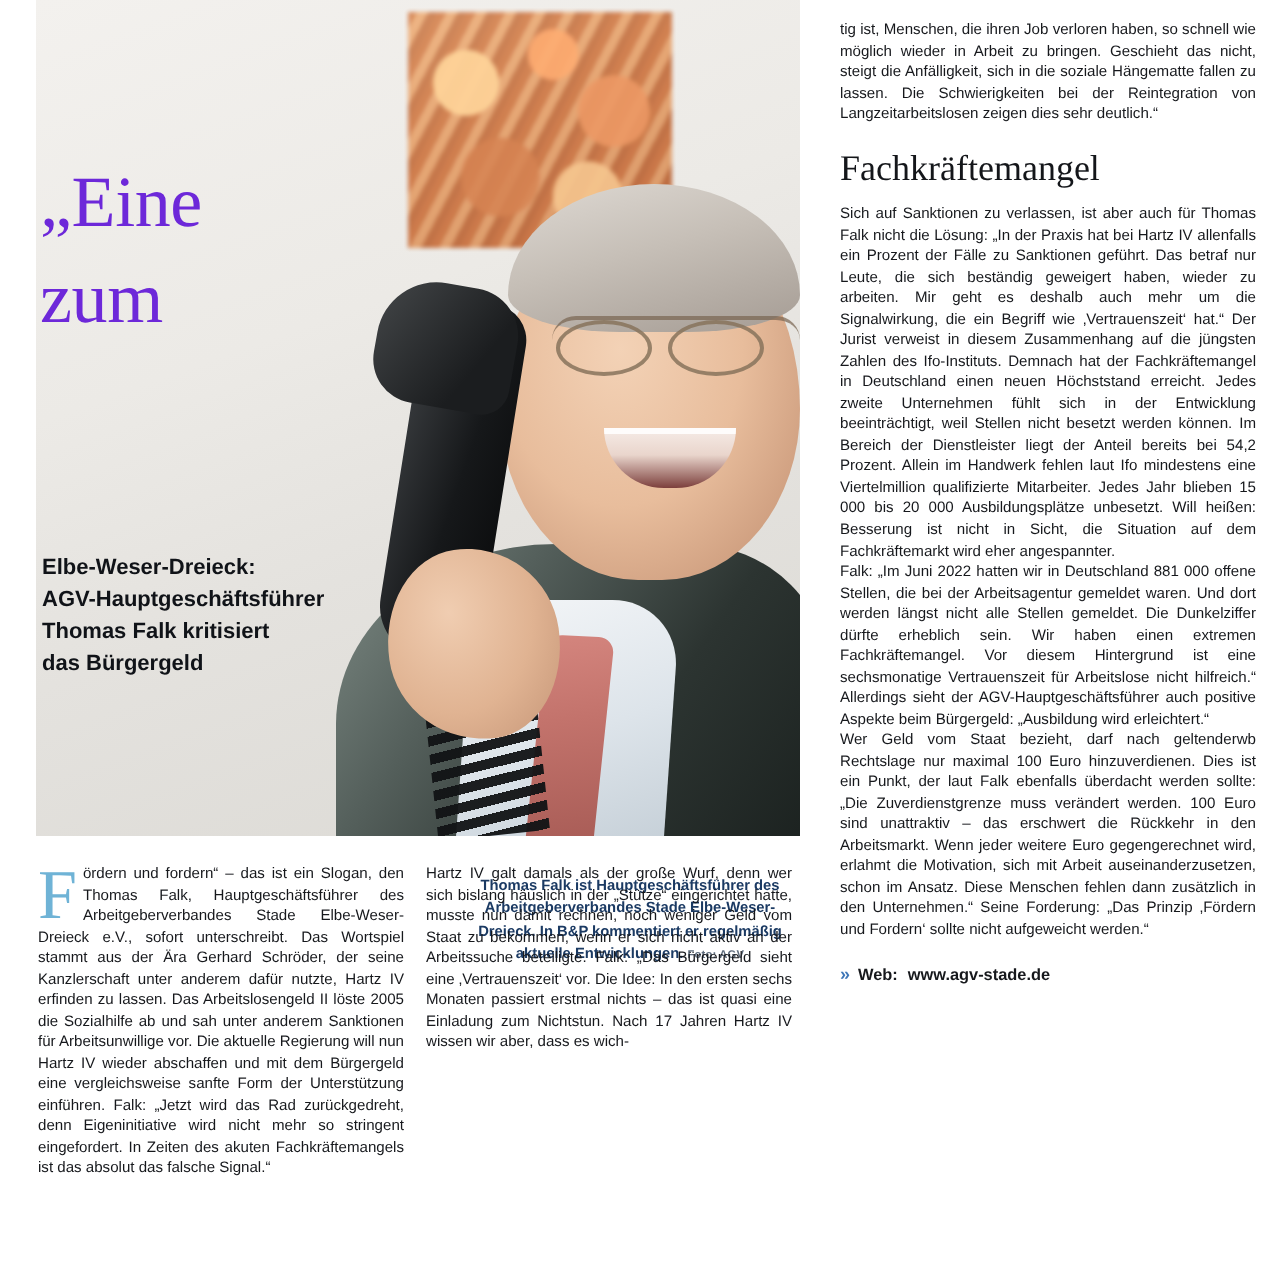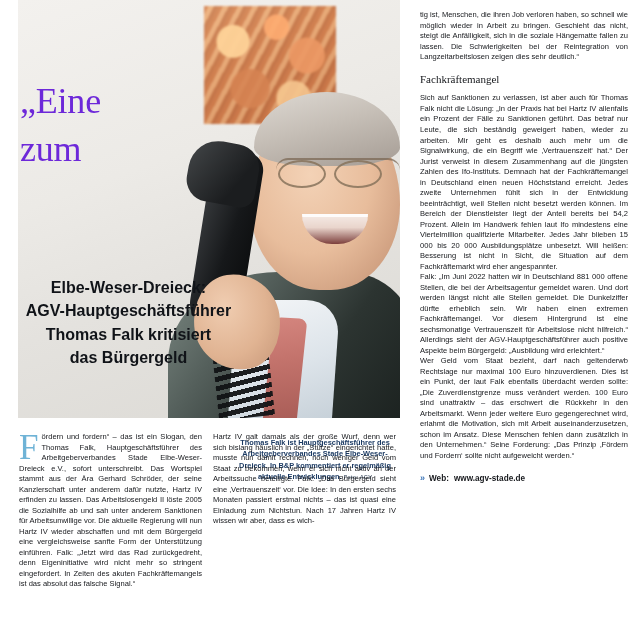--- a/index.html
+++ b/index.html
@@ -193,25 +193,24 @@
     letter-spacing: -0.2px;
   }
   .headline .hl-line { display: block; white-space: nowrap; }
 
   .subhead {
     position: absolute;
     left: 21px;
     top: 276px;
     width: 215px;
     font-family: "Liberation Sans", sans-serif;
-    font-size: 16px;
+    font-size: 11px;
     font-weight: 700;
     line-height: 1.46;
     color: #101318;
-    text-align: center;
   }
   .subhead .sh-line { display: block; }
 
   
   .caption {
     position: absolute;
     left: 229px;
     top: 437px;
     width: 172px;
     font-family: "Liberation Sans", sans-serif;
@@ -252,21 +251,21 @@
     font-size: 35px;
     line-height: 0.78;
     font-weight: 400;
     color: #6fb3d6;
     margin: 2px 3px 0 0;
     padding: 0;
   }
 
   .subhead2 {
     font-family: "Liberation Serif", "DejaVu Serif", serif;
-    font-size: 11px;
+    font-size: 18px;
     line-height: 1.26;
     font-weight: 400;
     color: #14161a;
     margin: 10px 0 7px 0;
     text-align: left;
     hyphens: none;
   }
   .subhead2 span { display: block; }
 
   .weblink {

